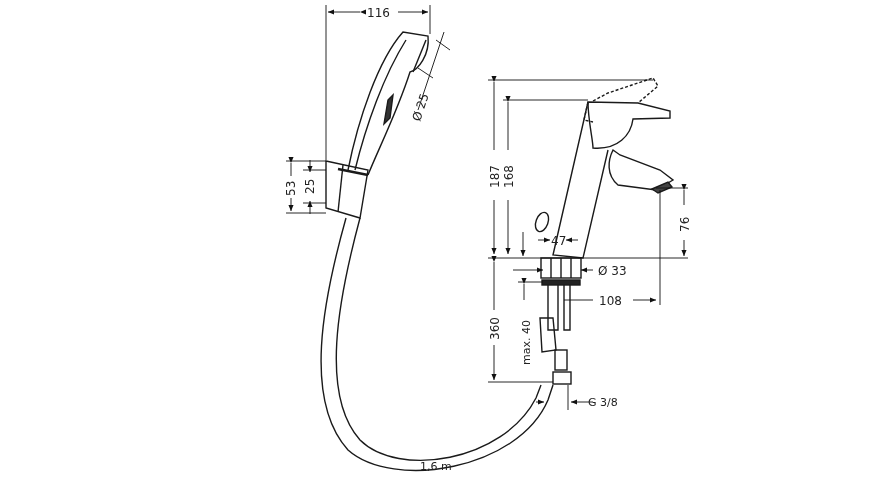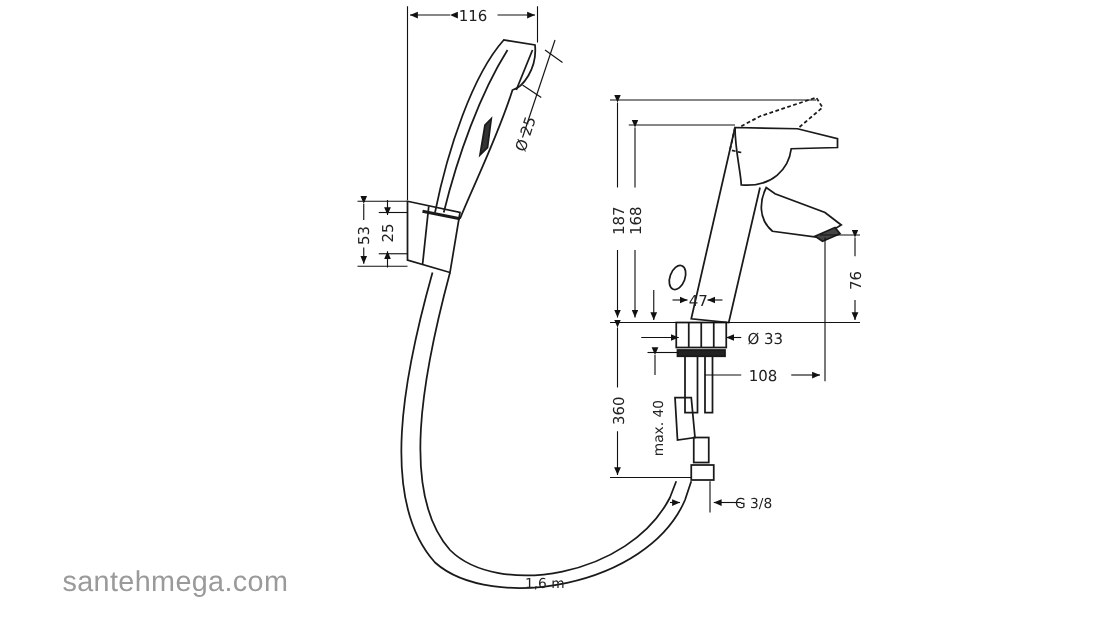--- a/index.html
+++ b/index.html
@@ -112,14 +112,13 @@
   <text class="dim" x="0" y="0" transform="translate(465,188) rotate(-90)">168</text>
   <text class="dim" x="0" y="0" transform="translate(641,232) rotate(-90)">76</text>
   <text class="dim" x="503" y="245">47</text>
   <text class="dim" x="550" y="275">Ø 33</text>
   <text class="dim" x="551" y="305">108</text>
   <text class="dim" x="0" y="0" transform="translate(451,340) rotate(-90)">360</text>
   <text class="dim" x="0" y="0" transform="translate(482,365) rotate(-90)" style="font-size:11px">max. 40</text>
   <text class="dim" x="540" y="406" style="font-size:11px">G 3/8</text>
   <text class="dim" x="372" y="470" style="font-size:11px">1,6 m</text>
 </svg>
-<div class="wm">santehmega.com</div>
 </div>
 
 </body></html>

